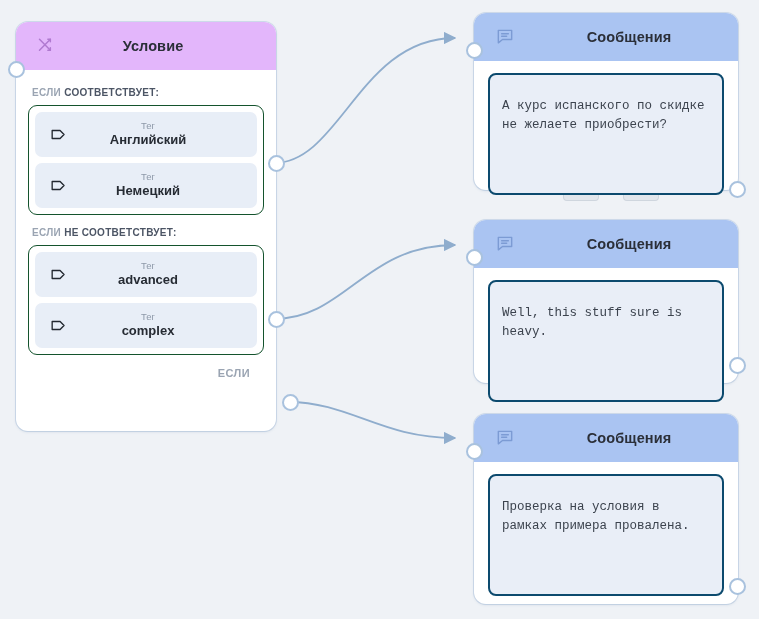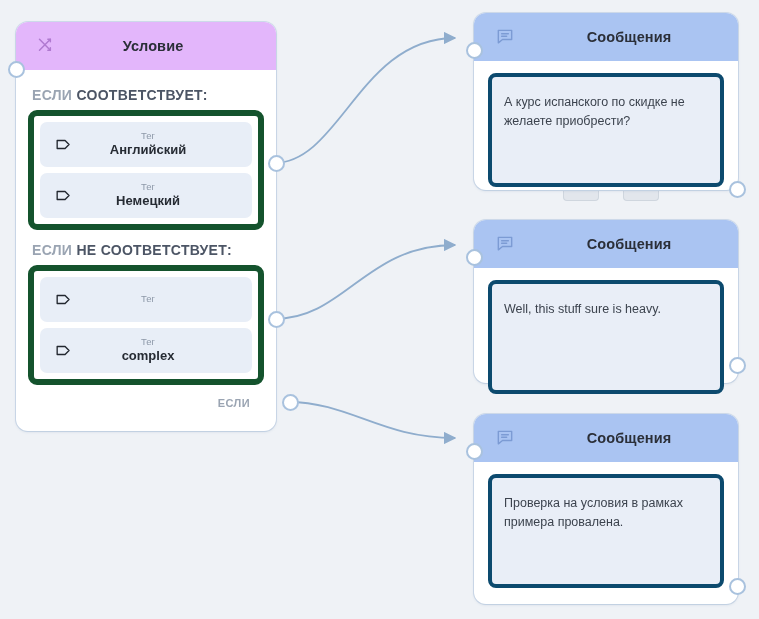--- a/index.html
+++ b/index.html
@@ -70,34 +70,34 @@
     width: 260px;
     height: 409px;
   }
   #condition-node .node-head {
     background: #e3b6fb;
   }
   #condition-node .node-body {
     padding: 12px 12px 0 12px;
   }
   .cond-label {
-    font-size: 14px;
+    font-size: 10px;
     letter-spacing: .3px;
     margin: 5px 0 7px 4px;
   }
   .cond-label .lbl-if {
     color: #9aa4b2;
     font-weight: bold;
   }
   .cond-label .lbl-rest {
     color: #4c5565;
     font-weight: bold;
   }
   .cond-group {
-    border: 6px solid #14532d;
+    border: 1px solid #14532d;
     border-radius: 9px;
     padding: 6px;
     background: #ffffff;
   }
   .tag-row {
     background: #e8eef7;
     border-radius: 7px;
     height: 45px;
     display: flex;
     align-items: center;
@@ -149,28 +149,29 @@
   }
   .msg-node .node-head {
     background: #aac4f2;
     gap: 32px;
   }
   .msg-body {
     padding: 12px 14px 26px 14px;
   }
   .msg-text {
     background: #e9eef7;
-    border: 4px solid #0c4a6e;
+    border: 2px solid #0c4a6e;
     border-radius: 8px;
     min-height: 74px;
-    padding: 16px 12px;
+    padding: 22px 12px;
     font-size: 12.5px;
     line-height: 1.55;
     color: #3c4插;
     color: #3c434e;
+    font-family: Liberation Mono, monospace;
   }
 
   #msg-node-1 { top: 13px;  height: 177px; }
   #msg-node-2 { top: 220px; height: 163px; }
   #msg-node-3 { top: 414px; height: 190px; }
 
   
   .ghost-tab {
     position: absolute;
     width: 34px;
@@ -263,20 +264,21 @@
       </div>
       <div class="cond-group">
         <div class="tag-row">
           <span class="tag-icon">
             <svg width="19" height="19" viewBox="0 0 24 24" fill="none" stroke="#22272f" stroke-width="1.7" stroke-linejoin="round">
               <path d="M4 7 L14 7 L19 12 L14 17 L4 17 Z"></path>
             </svg>
           </span>
           <span class="tag-text">
             <span class="tag-kind">Тег</span>
+            <span class="tag-value">advanced</span>
           </span>
         </div>
         <div class="tag-row">
           <span class="tag-icon">
             <svg width="19" height="19" viewBox="0 0 24 24" fill="none" stroke="#22272f" stroke-width="1.7" stroke-linejoin="round">
               <path d="M4 7 L14 7 L19 12 L14 17 L4 17 Z"></path>
             </svg>
           </span>
           <span class="tag-text">
             <span class="tag-kind">Тег</span>

